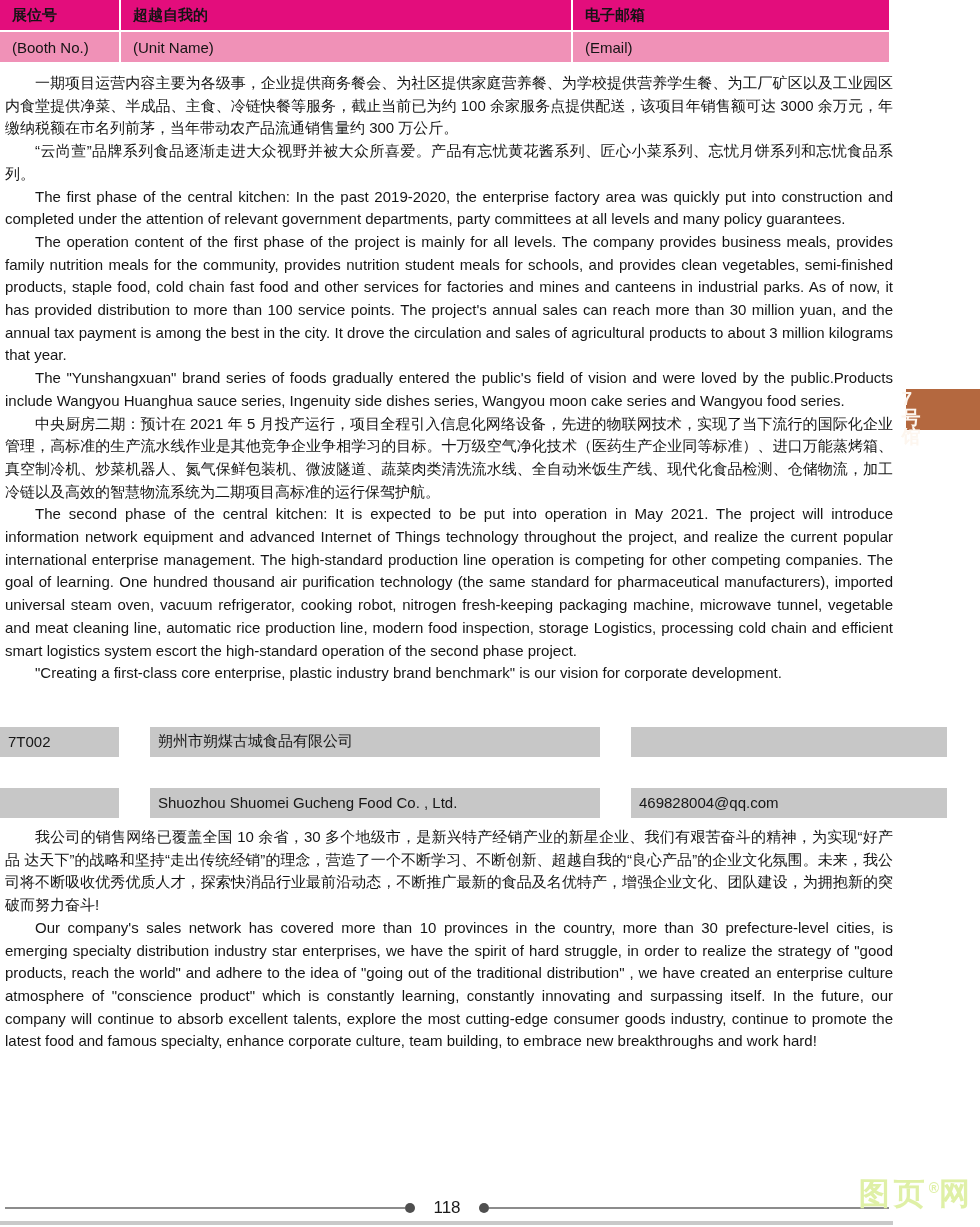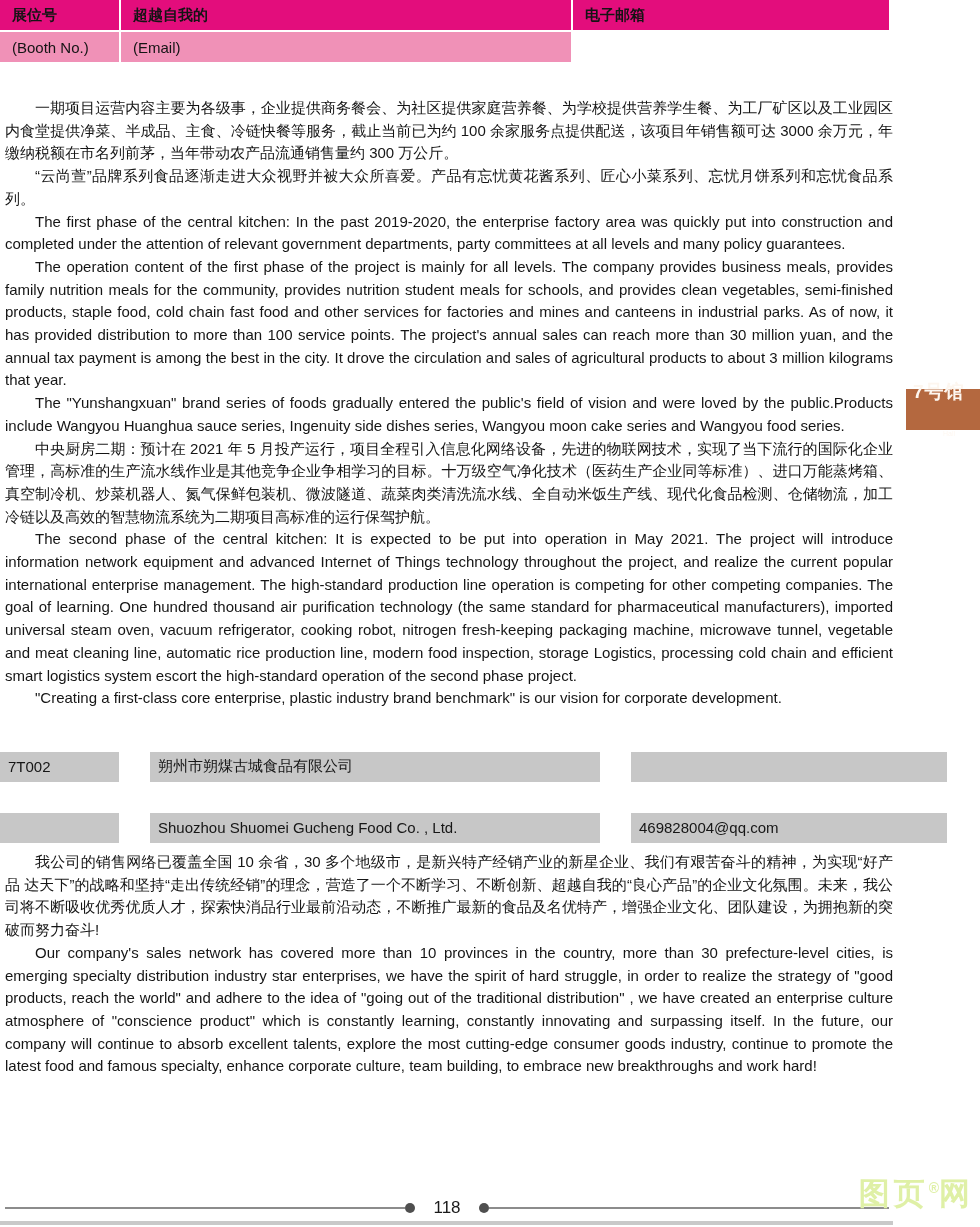--- a/index.html
+++ b/index.html
@@ -7,27 +7,27 @@
   .page{position:relative;width:980px;height:1227px;background:#fff;overflow:hidden;}
 
   
   .hdr-table{display:grid;grid-template-columns:119px 450px 316px;column-gap:2px;row-gap:2px;
              width:889px;background:#fff;}
   .hdr-cell{height:30px;display:flex;align-items:center;padding-left:12px;font-size:15px;}
   .hdr-zh{background:#e30d7c;font-weight:bold;color:#141414;}
   .hdr-en{background:#f091b7;color:#141414;}
 
   
-  .content{padding:10px 87px 0 5px;margin-top:25px;}
+  .content{padding:10px 87px 0 5px;}
   .content p{margin:0;font-size:15px;line-height:22.7px;text-align:justify;text-indent:2em;
              color:#151515;}
 
   
   .hall-tab{position:absolute;right:0;top:389px;width:74px;height:41px;background:#b4683f;
-            color:#fdf6ef;display:flex;flex-direction:column;justify-content:center;
+            color:#fdf6ef;display:flex;justify-content:center;
             align-items:flex-start;padding-left:7px;box-sizing:border-box;gap:28px;}
   .hall-main{font-size:19px;font-weight:bold;letter-spacing:1px;line-height:19px;}
   .hall-sub{font-size:7px;line-height:7px;margin-left:30px;margin-top:1px;opacity:.9;}
 
   
   .entry-table{display:grid;grid-template-columns:119px 450px 316px;column-gap:2px;row-gap:1px;
                width:889px;margin-top:42px;background:#fff;gap:31px;}
   .entry-cell{height:30px;background:#c7c7c7;display:flex;align-items:center;
               padding-left:8px;font-size:15px;color:#161616;box-sizing:border-box;}
 
@@ -50,20 +50,21 @@
 </head>
 <body>
 
 <div class="page">
 
   <div class="hdr-table">
     <div class="hdr-cell hdr-zh">展位号</div>
     <div class="hdr-cell hdr-zh">超越自我的</div>
     <div class="hdr-cell hdr-zh">电子邮箱</div>
     <div class="hdr-cell hdr-en">(Booth No.)</div>
+    <div class="hdr-cell hdr-en">(Unit Name)</div>
     <div class="hdr-cell hdr-en">(Email)</div>
   </div>
 
   <div class="content">
     <p>一期项目运营内容主要为各级事，企业提供商务餐会、为社区提供家庭营养餐、为学校提供营养学生餐、为工厂矿区以及工业园区内食堂提供净菜、半成品、主食、冷链快餐等服务，截止当前已为约 100 余家服务点提供配送，该项目年销售额可达 3000 余万元，年缴纳税额在市名列前茅，当年带动农产品流通销售量约 300 万公斤。</p>
     <p>“云尚萱”品牌系列食品逐渐走进大众视野并被大众所喜爱。产品有忘忧黄花酱系列、匠心小菜系列、忘忧月饼系列和忘忧食品系列。</p>
     <p>The first phase of the central kitchen: In the past 2019-2020, the enterprise factory area was quickly put into construction and completed under the attention of relevant government departments, party committees at all levels and many policy guarantees.</p>
     <p>The operation content of the first phase of the project is mainly for all levels. The company provides business meals, provides family nutrition meals for the community, provides nutrition student meals for schools, and provides clean vegetables, semi-finished products, staple food, cold chain fast food and other services for factories and mines and canteens in industrial parks. As of now, it has provided distribution to more than 100 service points. The project's annual sales can reach more than 30 million yuan, and the annual tax payment is among the best in the city. It drove the circulation and sales of agricultural products to about 3 million kilograms that year.</p>
     <p>The "Yunshangxuan" brand series of foods gradually entered the public's field of vision and were loved by the public.Products include Wangyou Huanghua sauce series, Ingenuity side dishes series, Wangyou moon cake series and Wangyou food series.</p>
     <p>中央厨房二期：预计在 2021 年 5 月投产运行，项目全程引入信息化网络设备，先进的物联网技术，实现了当下流行的国际化企业管理，高标准的生产流水线作业是其他竞争企业争相学习的目标。十万级空气净化技术（医药生产企业同等标准）、进口万能蒸烤箱、真空制冷机、炒菜机器人、氮气保鲜包装机、微波隧道、蔬菜肉类清洗流水线、全自动米饭生产线、现代化食品检测、仓储物流，加工冷链以及高效的智慧物流系统为二期项目高标准的运行保驾护航。</p>

